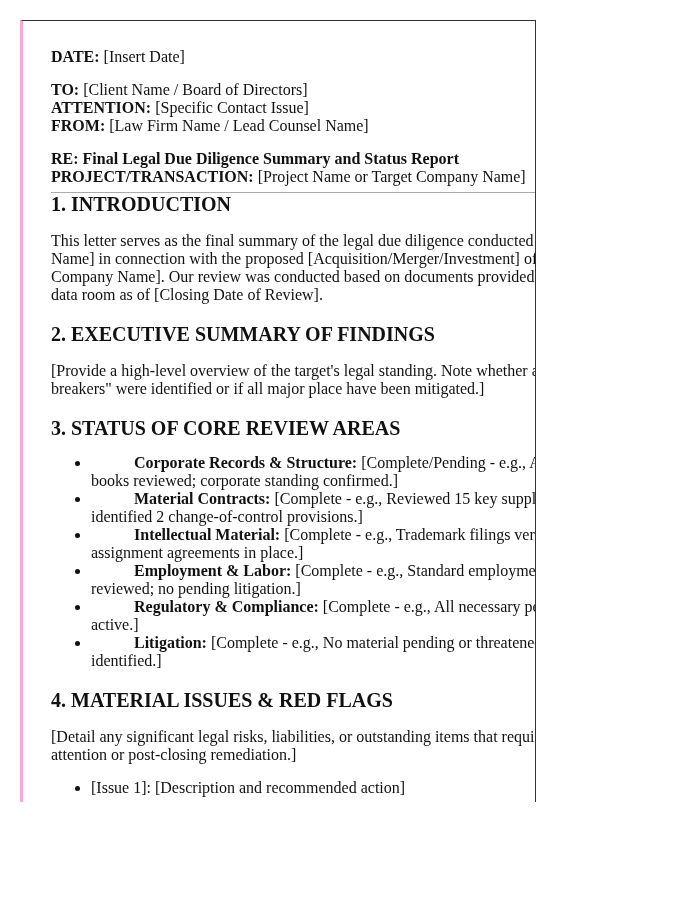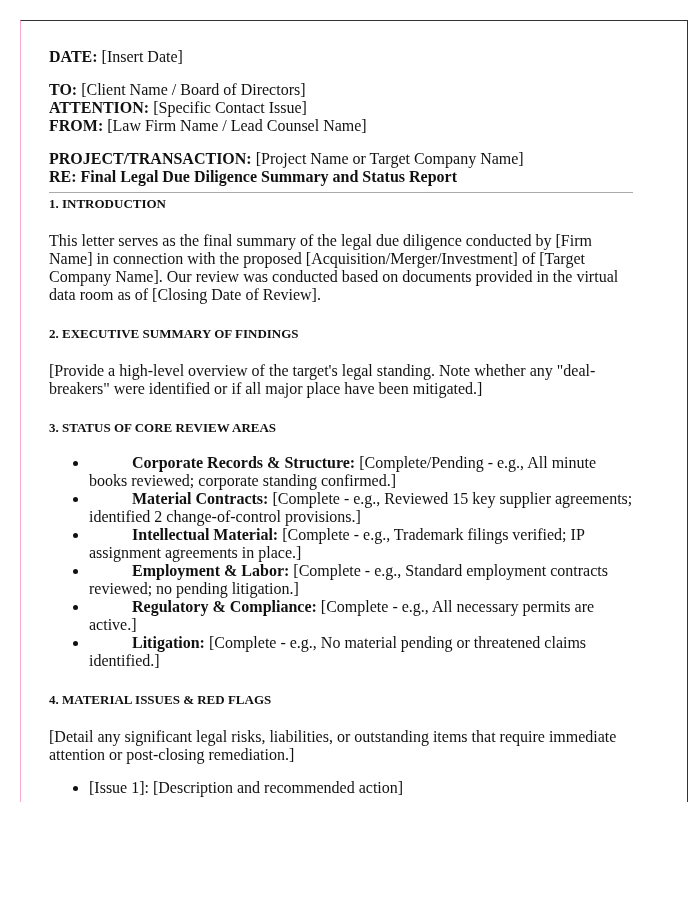--- a/index.html
+++ b/index.html
@@ -12,23 +12,23 @@
       height: 900px;
       position: relative;
       overflow: hidden;
       font-family: "Liberation Serif", "DejaVu Serif", serif;
       color: #111111;
     }
     .page {
       position: absolute;
       left: 20px;
       top: 20px;
-      width: 668px;
+      width: 516px;
       height: 782px;
-      border-left: 1px solid #f9a8d4;
+      border-left: 3px solid #f9a8d4;
       border-right: 1px solid #333333;
       border-top: 1px solid #333333;
       box-sizing: border-box;
       overflow: hidden;
     }
     .content {
       position: absolute;
       left: 28px;
       top: 27px;
       width: 584px;
@@ -39,21 +39,21 @@
     .meta-block { margin: 0 0 15px 0; }
     .meta-line b { font-weight: bold; }
     .re-line b { font-weight: bold; }
     hr.divider {
       border: none;
       border-top: 1px solid #aaaaaa;
       margin: 6px 0 0 0;
       height: 0;
     }
     h2.section-title {
-      font-size: 13px;
+      font-size: 20px;
       font-weight: bold;
       margin: 0;
       line-height: 22px;
     }
     .sec1-title { margin-top: 20px; }
     .para {
       margin: 17px 0 0 0;
     }
     .section-title.after-para { margin-top: 19px; font-family: Liberation Serif, serif; }
     ul.bullets {
@@ -76,22 +76,22 @@
       <p class="meta-line"><b>DATE:</b> <span>[Insert Date]</span></p>
     </div>
 
     <div class="meta-block">
       <p class="meta-line"><b>TO:</b> <span>[Client Name / Board of Directors]</span></p>
       <p class="meta-line"><b>ATTENTION:</b> <span>[Specific Contact Issue]</span></p>
       <p class="meta-line"><b>FROM:</b> <span>[Law Firm Name / Lead Counsel Name]</span></p>
     </div>
 
     <div class="meta-block" style="margin-bottom:0;">
+      <p class="meta-line re-line"><b><span>RE:</span> <span>Final Legal Due Diligence Summary and Status Report</span></b></p>
       <p class="meta-line"><b>PROJECT/TRANSACTION:</b> <span>[Project Name or Target Company Name]</span></p>
-      <p class="meta-line re-line"><b><span>RE:</span> <span>Final Legal Due Diligence Summary and Status Report</span></b></p>
     </div>
 
     <hr class="divider">
 
     <h2 class="section-title sec1-title">1. INTRODUCTION</h2>
     <p class="para">This letter serves as the final summary of the legal due diligence conducted by [Firm Name] in connection with the proposed [Acquisition/Merger/Investment] of [Target Company Name]. Our review was conducted based on documents provided in the virtual data room as of [Closing Date of Review].</p>
 
     <h2 class="section-title after-para">2. EXECUTIVE SUMMARY OF FINDINGS</h2>
     <p class="para">[Provide a high-level overview of the target's legal standing. Note whether any "deal-breakers" were identified or if all major place have been mitigated.]</p>
 

